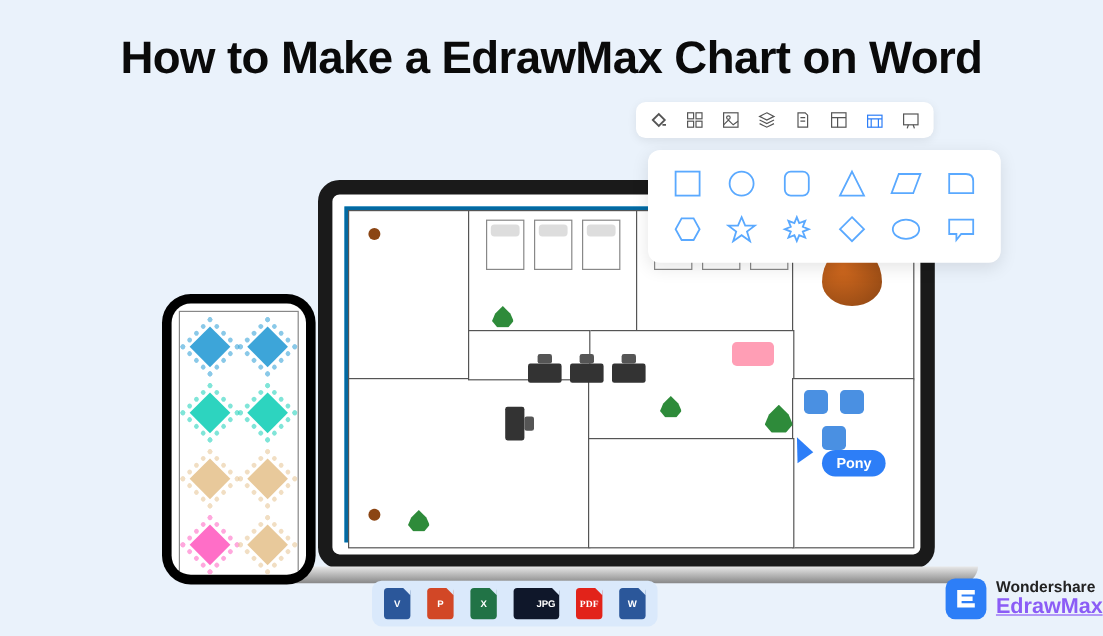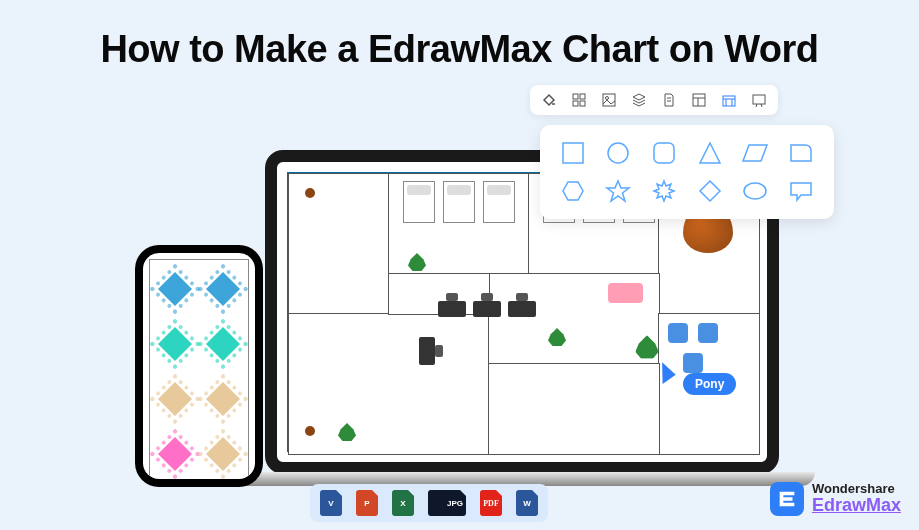--- a/index.html
+++ b/index.html
@@ -41,21 +41,21 @@
     bottom: -6px;
     left: -40px;
     width: 590px;
     height: 14px;
     background: linear-gradient(#e8e8e8, #888);
     border-radius: 0 0 18px 18px;
   }
   .floorplan {
     position: absolute;
     inset: 10px;
-    border: 1px solid #0369a1;
+    border: 3px solid #0369a1;
     background: #7dd3fc;
   }
   .room {
     position: absolute;
     border: 1px solid #555;
     background: #fff;
   }
   .r1 { left: 0; top: 0; width: 100px; height: 140px; }
   .r2 { left: 100px; top: 0; width: 140px; height: 100px; }
   .r3 { left: 240px; top: 0; width: 130px; height: 100px; }
@@ -311,21 +311,21 @@
   }
   .fi-v { background: #2b579a; }
   .fi-p { background: #d24726; }
   .fi-x { background: #217346; }
   .fi-jpg { background: #0f172a; padding-left: 16px; }
   .fi-pdf { background: #e2231a; font-family: Liberation Serif, serif; }
   .fi-w { background: #2b579a; }
 
   .brand {
     position: absolute;
-    right: 18px;
+    right: 0;
     bottom: 14px;
     display: flex;
     gap: 8px;
   }
   .brand-logo {
     width: 34px; height: 34px;
     background: #2d7ef7;
     border-radius: 8px;
     display: flex;
     align-items: center;

